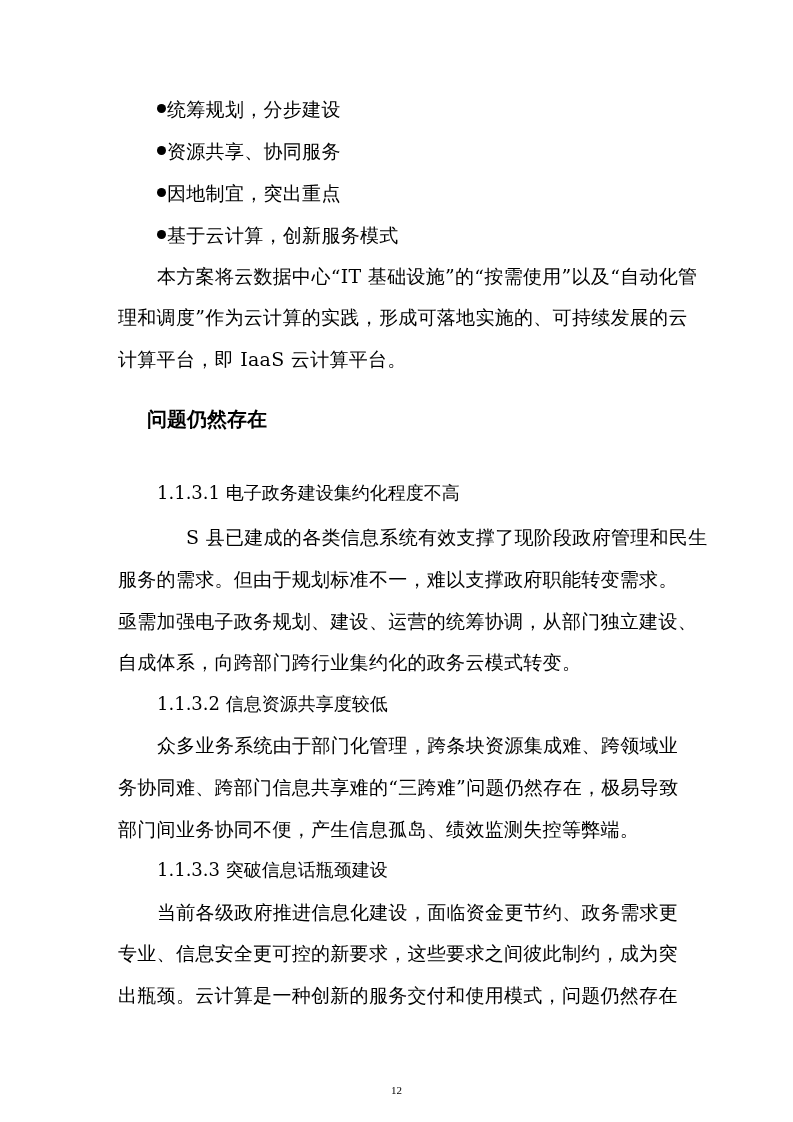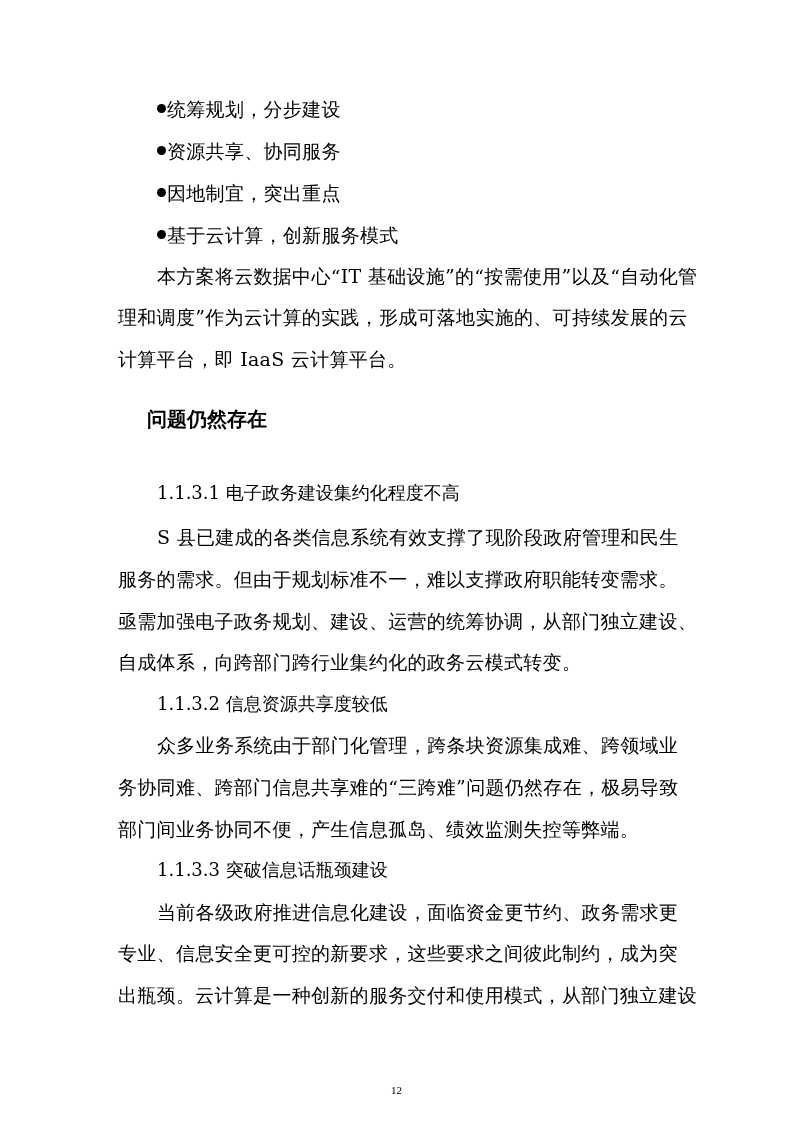--- a/index.html
+++ b/index.html
@@ -86,29 +86,29 @@
     <span class="bullet-dot"></span><span>因地制宜，突出重点</span>
   </div>
 
   <div class="line indent" style="top:264px;">本方案将云数据中心“IT 基础设施”的“按需使用”以及“自动化管</div>
   <div class="line" style="top:347px;">计算平台，即 IaaS 云计算平台。</div>
   <div class="line" style="top:305px;">理和调度”作为云计算的实践，形成可落地实施的、可持续发展的云</div>
 
   <div class="heading" style="top:406px;">问题仍然存在</div>
 
   <div class="subheading" style="top:481px;text-align:center;">1.1.3.1 电子政务建设集约化程度不高</div>
-  <div class="line indent" style="top:525px;">S 县已建成的各类信息系统有效支撑了现阶段政府管理和民生</div>
+  <div class="line indent" style="top:525px;margin-left:29px;">S 县已建成的各类信息系统有效支撑了现阶段政府管理和民生</div>
   <div class="line" style="top:609px;">亟需加强电子政务规划、建设、运营的统筹协调，从部门独立建设、</div>
   <div class="line" style="top:567px;">服务的需求。但由于规划标准不一，难以支撑政府职能转变需求。</div>
   <div class="line" style="top:650px;">自成体系，向跨部门跨行业集约化的政务云模式转变。</div>
 
   <div class="subheading" style="top:692px;">1.1.3.2 信息资源共享度较低</div>
   <div class="line indent" style="top:733px;">众多业务系统由于部门化管理，跨条块资源集成难、跨领域业</div>
   <div class="line" style="top:775px;">务协同难、跨部门信息共享难的“三跨难”问题仍然存在，极易导致</div>
   <div class="line" style="top:817px;">部门间业务协同不便，产生信息孤岛、绩效监测失控等弊端。</div>
 
   <div class="subheading" style="top:858px;">1.1.3.3 突破信息话瓶颈建设</div>
   <div class="line indent" style="top:900px;">当前各级政府推进信息化建设，面临资金更节约、政务需求更</div>
   <div class="line" style="top:941px;">专业、信息安全更可控的新要求，这些要求之间彼此制约，成为突</div>
-  <div class="line" style="top:983px;">出瓶颈。云计算是一种创新的服务交付和使用模式，从部门独立建设</div>
+  <div class="line" style="top:983px;">出瓶颈。云计算是一种创新的服务交付和使用模式，问题仍然存在</div>
 
   <div class="page-number">12</div>
 </div>
 
 </body></html>

